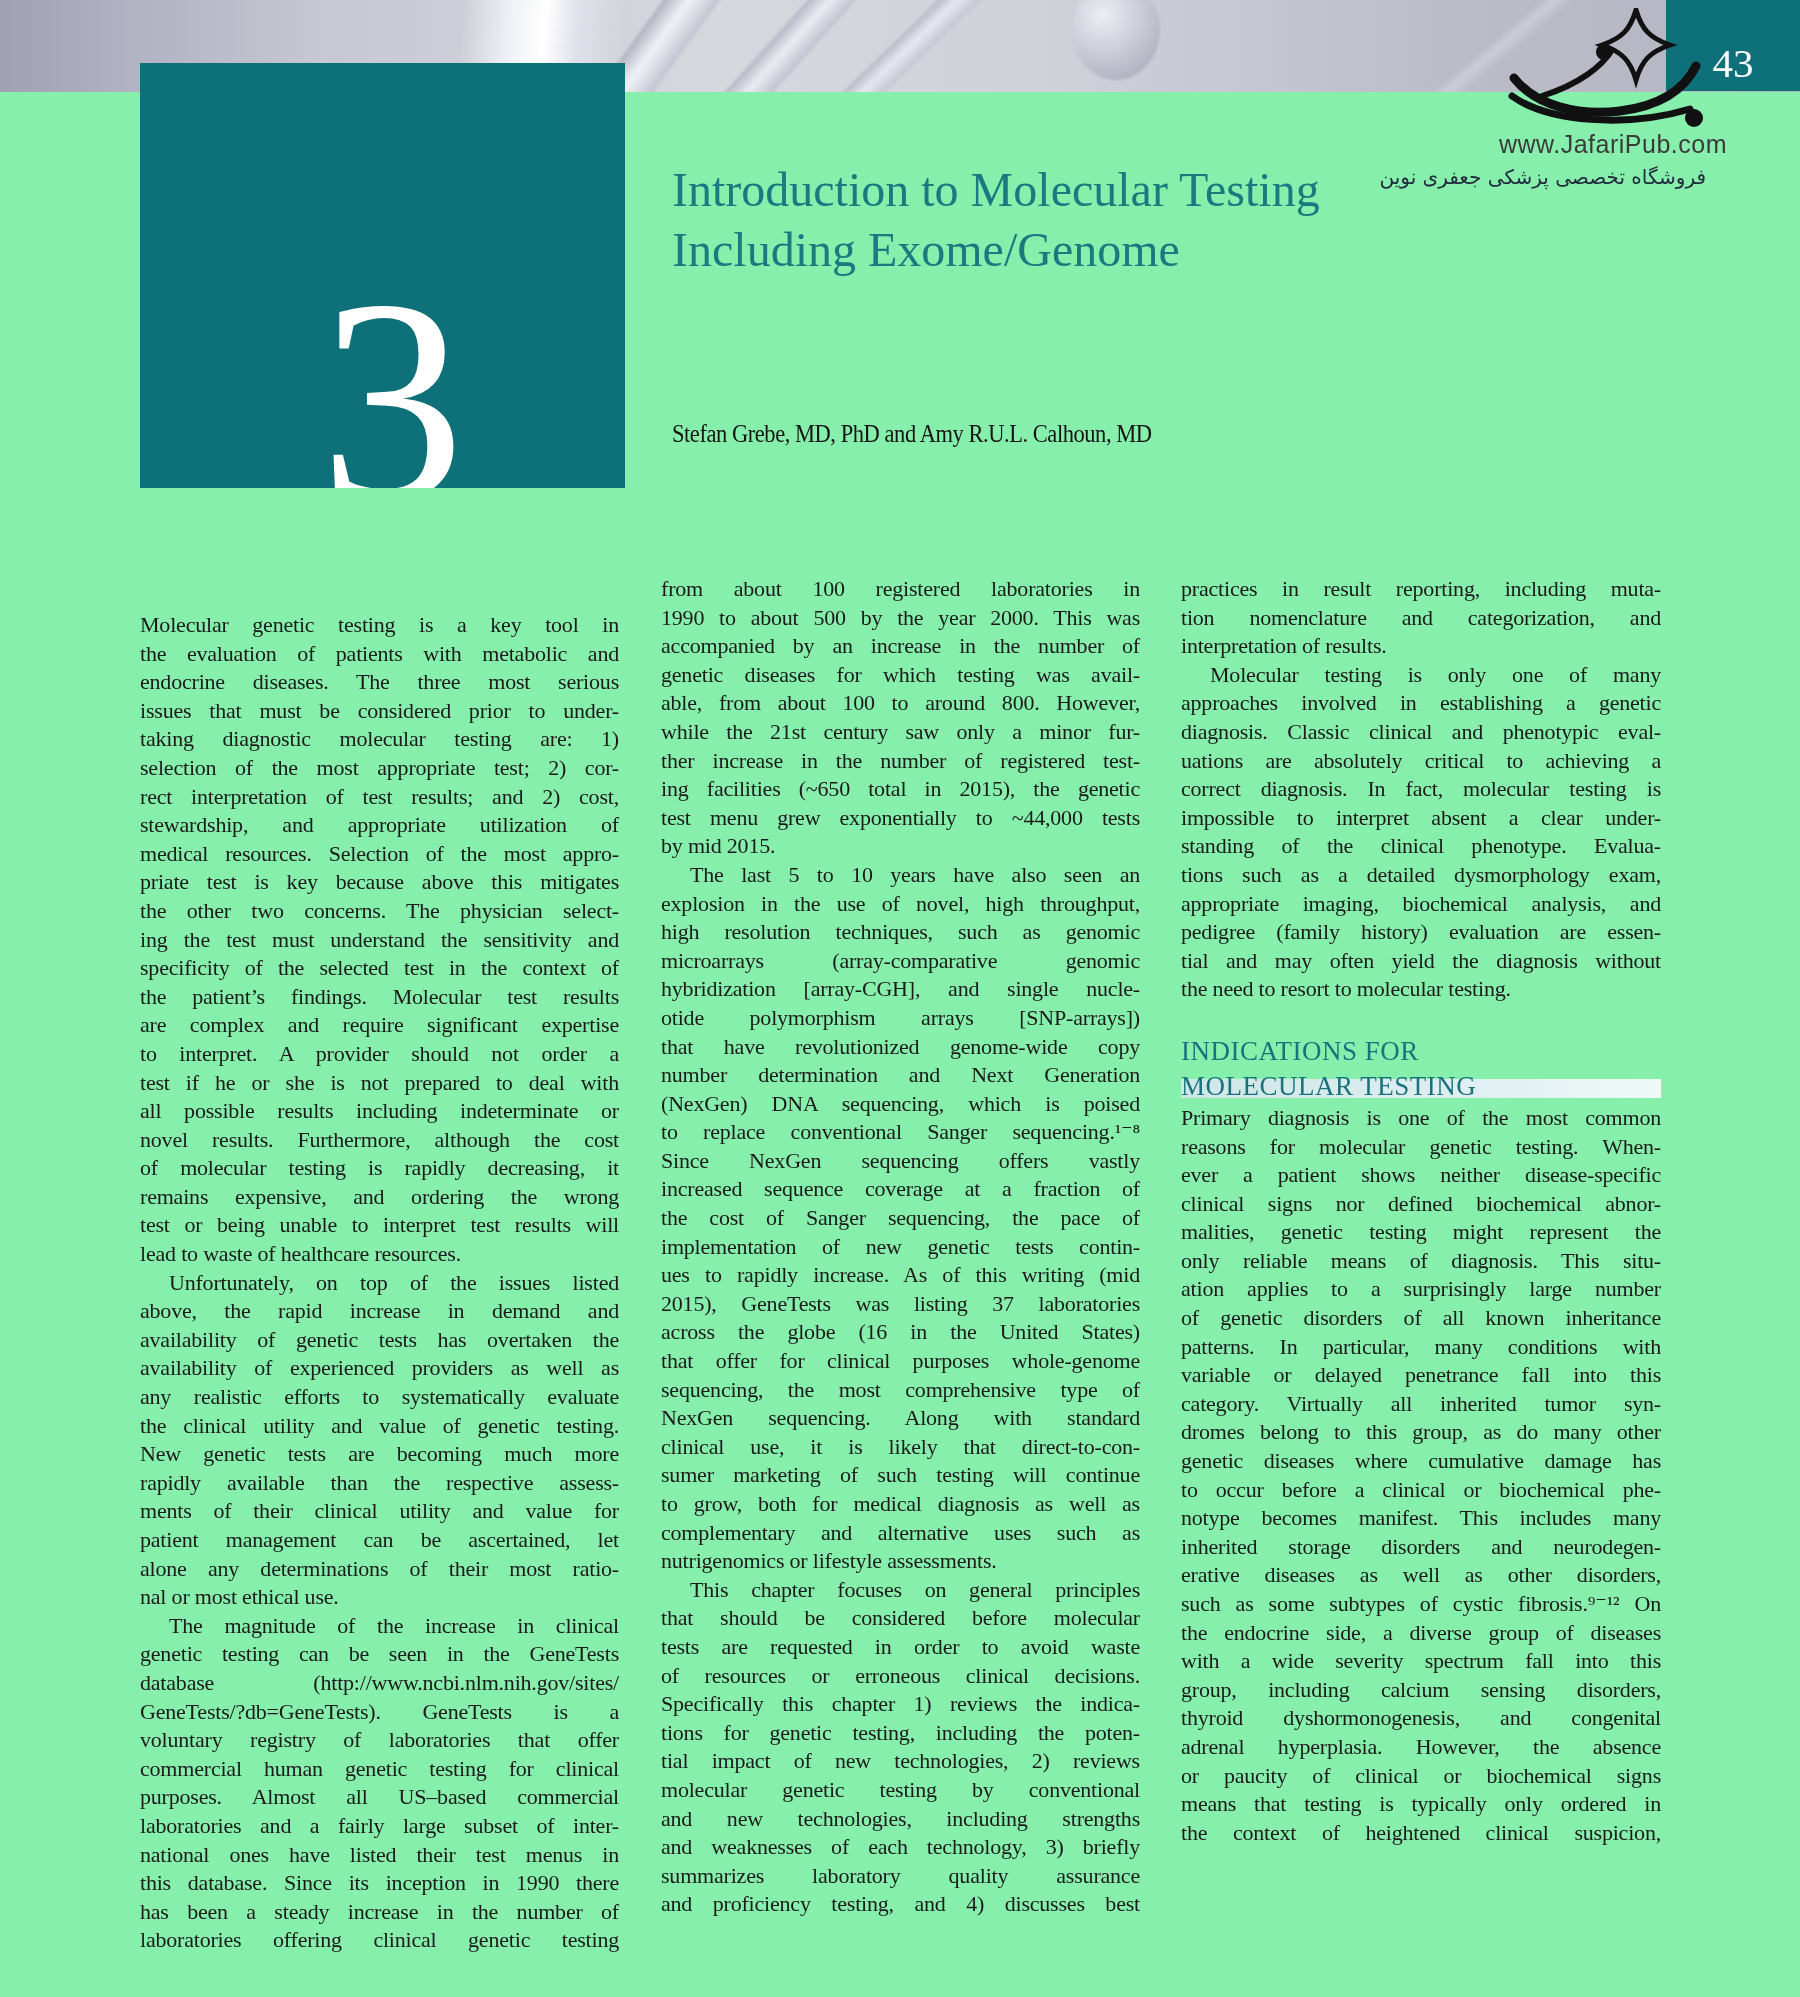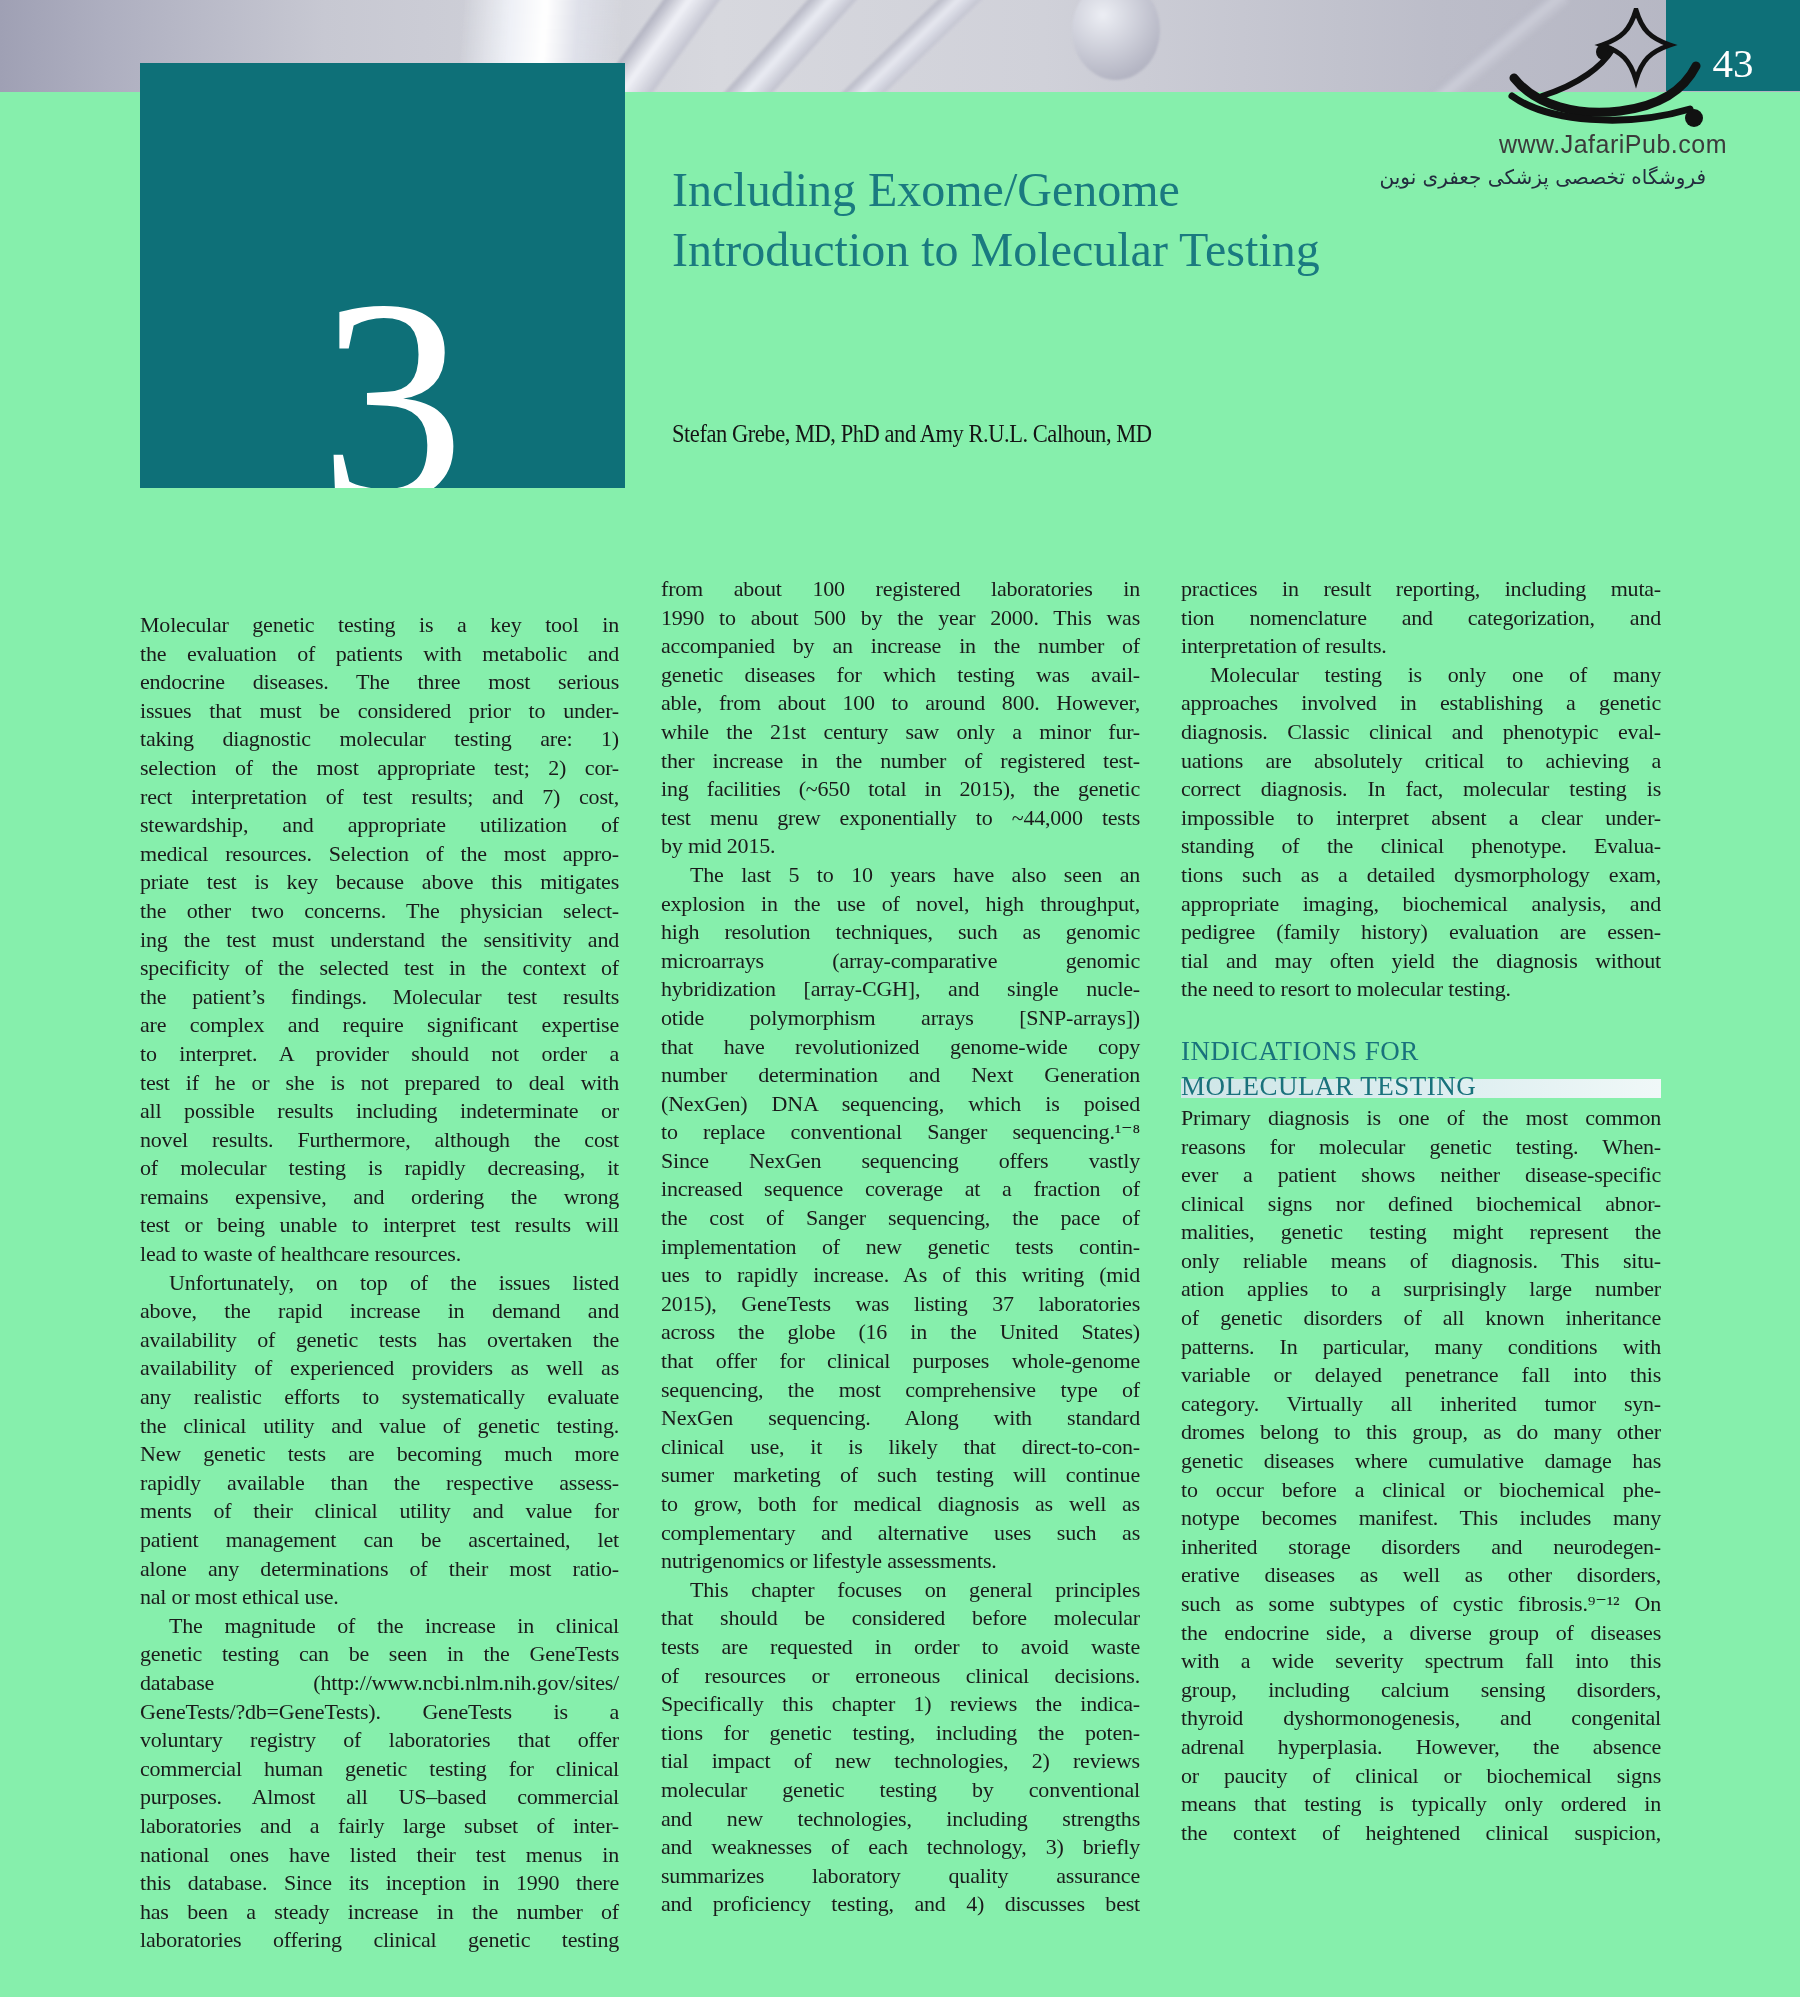--- a/index.html
+++ b/index.html
@@ -91,33 +91,33 @@
     </svg>
   </div>
   <div class="site">www.JafariPub.com</div>
   <div class="persian">فروشگاه تخصصی پزشکی جعفری نوین</div>
 
   <div class="chbox">
     <div class="chnum">3</div>
   </div>
 
   <div class="title">
+    <div>Introduction to Molecular Testing</div>
     <div>Including Exome/Genome</div>
-    <div>Introduction to Molecular Testing</div>
   </div>
   <div class="authors">Stefan Grebe, MD, PhD and Amy R.U.L. Calhoun, MD</div>
 
   <div class="col col1">
       <div class="ln">Molecular genetic testing is a key tool in</div>
       <div class="ln">the evaluation of patients with metabolic and</div>
       <div class="ln">endocrine diseases. The three most serious</div>
       <div class="ln">issues that must be considered prior to under-</div>
       <div class="ln">taking diagnostic molecular testing are: 1)</div>
       <div class="ln">selection of the most appropriate test; 2) cor-</div>
-      <div class="ln">rect interpretation of test results; and 7) cost,</div>
+      <div class="ln">rect interpretation of test results; and 2) cost,</div>
       <div class="ln">stewardship, and appropriate utilization of</div>
       <div class="ln">medical resources. Selection of the most appro-</div>
       <div class="ln">priate test is key because above this mitigates</div>
       <div class="ln">the other two concerns. The physician select-</div>
       <div class="ln">ing the test must understand the sensitivity and</div>
       <div class="ln">specificity of the selected test in the context of</div>
       <div class="ln">the patient’s findings. Molecular test results</div>
       <div class="ln">are complex and require significant expertise</div>
       <div class="ln">to interpret. A provider should not order a</div>
       <div class="ln">test if he or she is not prepared to deal with</div>

